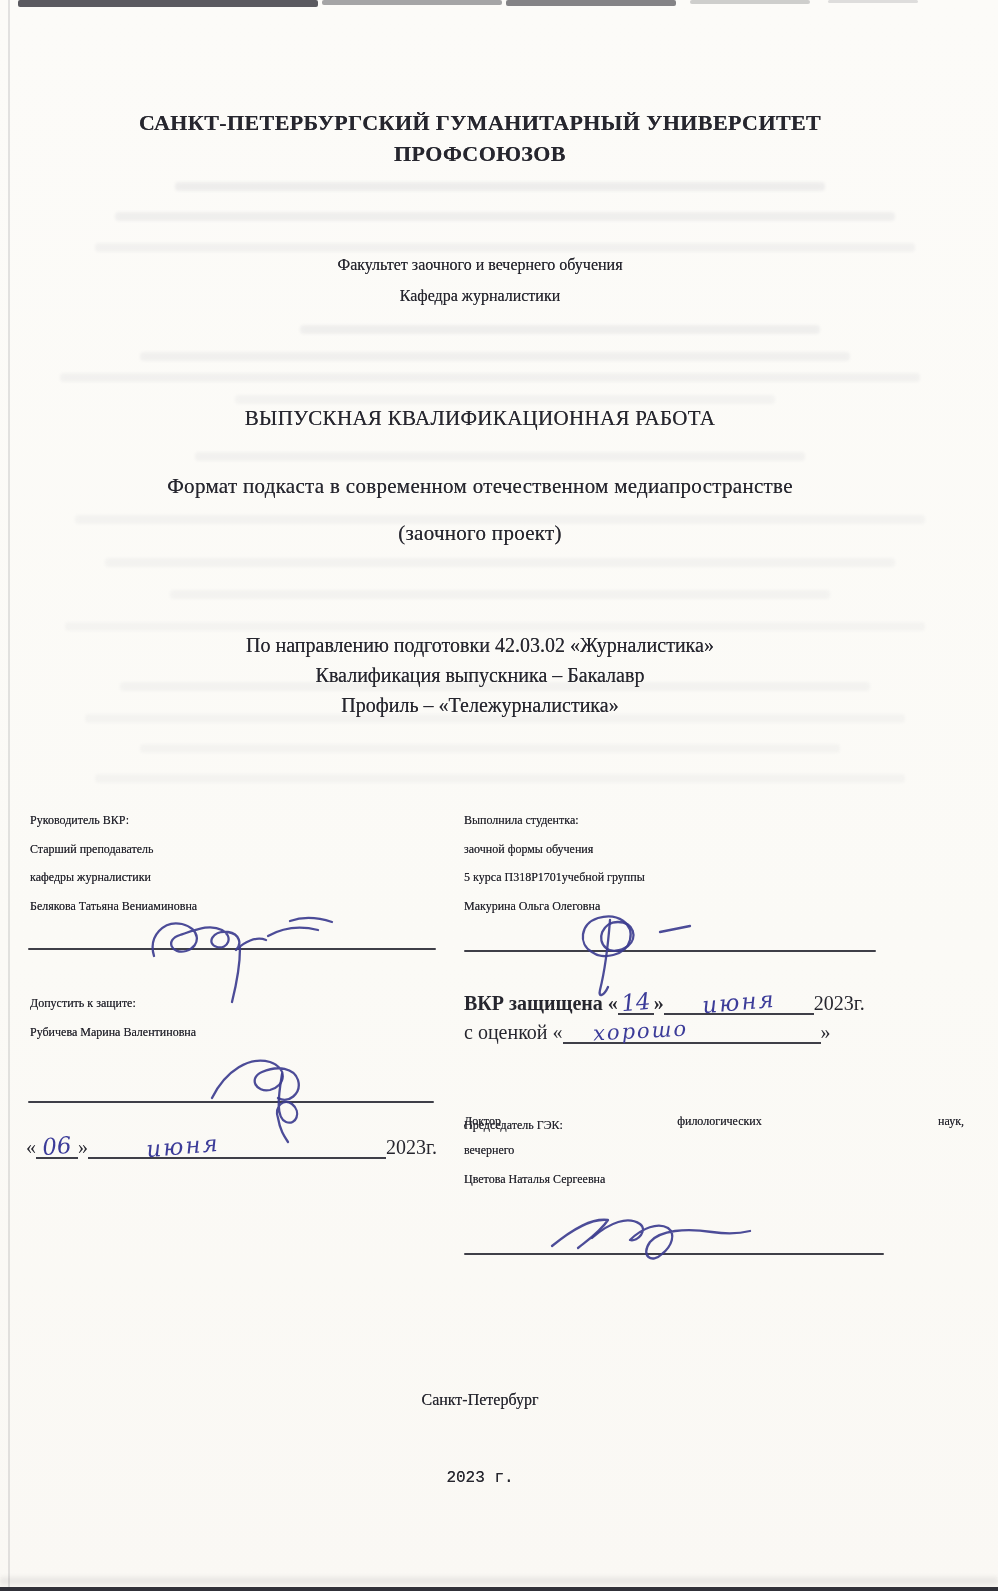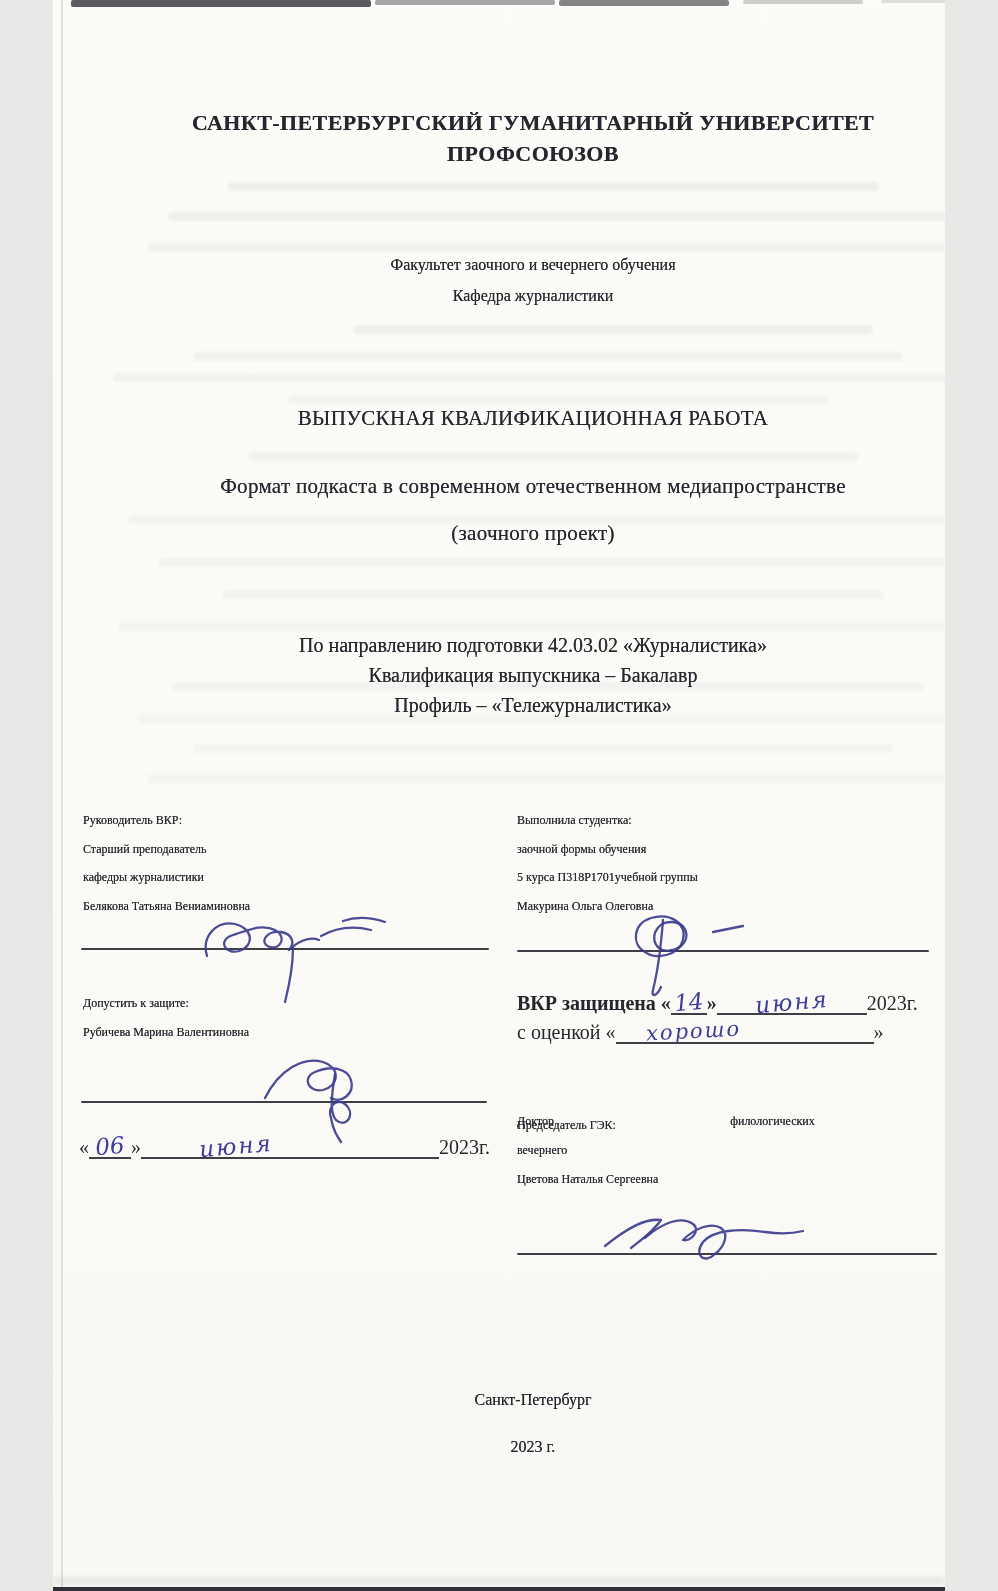--- a/index.html
+++ b/index.html
@@ -1,18 +1,18 @@
 <!DOCTYPE html>
 <html><head>
 <meta charset="utf-8">
 <style>
   html,body{margin:0;padding:0;background:#e8e8e6;}
   .page{
     position:relative;
-    width:892px;height:1591px;
+    width:998px;height:1591px;
     margin:0 auto;
     background:linear-gradient(180deg,#fcfbf8 0%,#fbfaf6 60%,#faf8f4 100%);
     overflow:hidden;
     font-family:"Liberation Serif","DejaVu Serif",serif;
     color:#26262e;
   }
   .txt{position:absolute;text-shadow:0 0 0.6px rgba(38,38,48,.75);}
   .center{left:30px;width:900px;text-align:center;}
   .hdr{font-weight:bold;font-size:22px;line-height:31px;letter-spacing:.4px;}
   .sub{font-size:16px;line-height:31px;}
@@ -150,15 +150,15 @@
   </div>
   <div class="txt col" style="left:464px;top:1136px;width:505px;">вечернего</div>
   <div class="txt col" style="left:464px;top:1165px;width:505px;">Цветова Наталья Сергеевна</div>
   <div class="sigline" style="left:464px;top:1253px;width:420px;"></div>
   <svg class="sig" style="left:540px;top:1188px;" width="230" height="92" viewBox="0 0 230 92">
     <path d="M12,58 C34,40 52,30 68,32 C60,44 48,52 38,60"></path>
     <path d="M52,50 C70,34 88,28 100,36 C108,42 98,54 90,52 C102,40 118,34 128,40 C136,46 132,58 122,66 C112,76 100,68 110,54 C120,42 146,40 172,44 C186,46 198,46 210,43"></path>
   </svg>
 
   <div class="txt center sub" style="top:1384px;">Санкт-Петербург</div>
-  <div class="txt center sub" style="top:1431px;">2023 г.</div>
+  <div class="txt center sub" style="top:1463px;font-family:Liberation Mono, monospace;">2023 г.</div>
 
 </div>
 
 </body></html>

